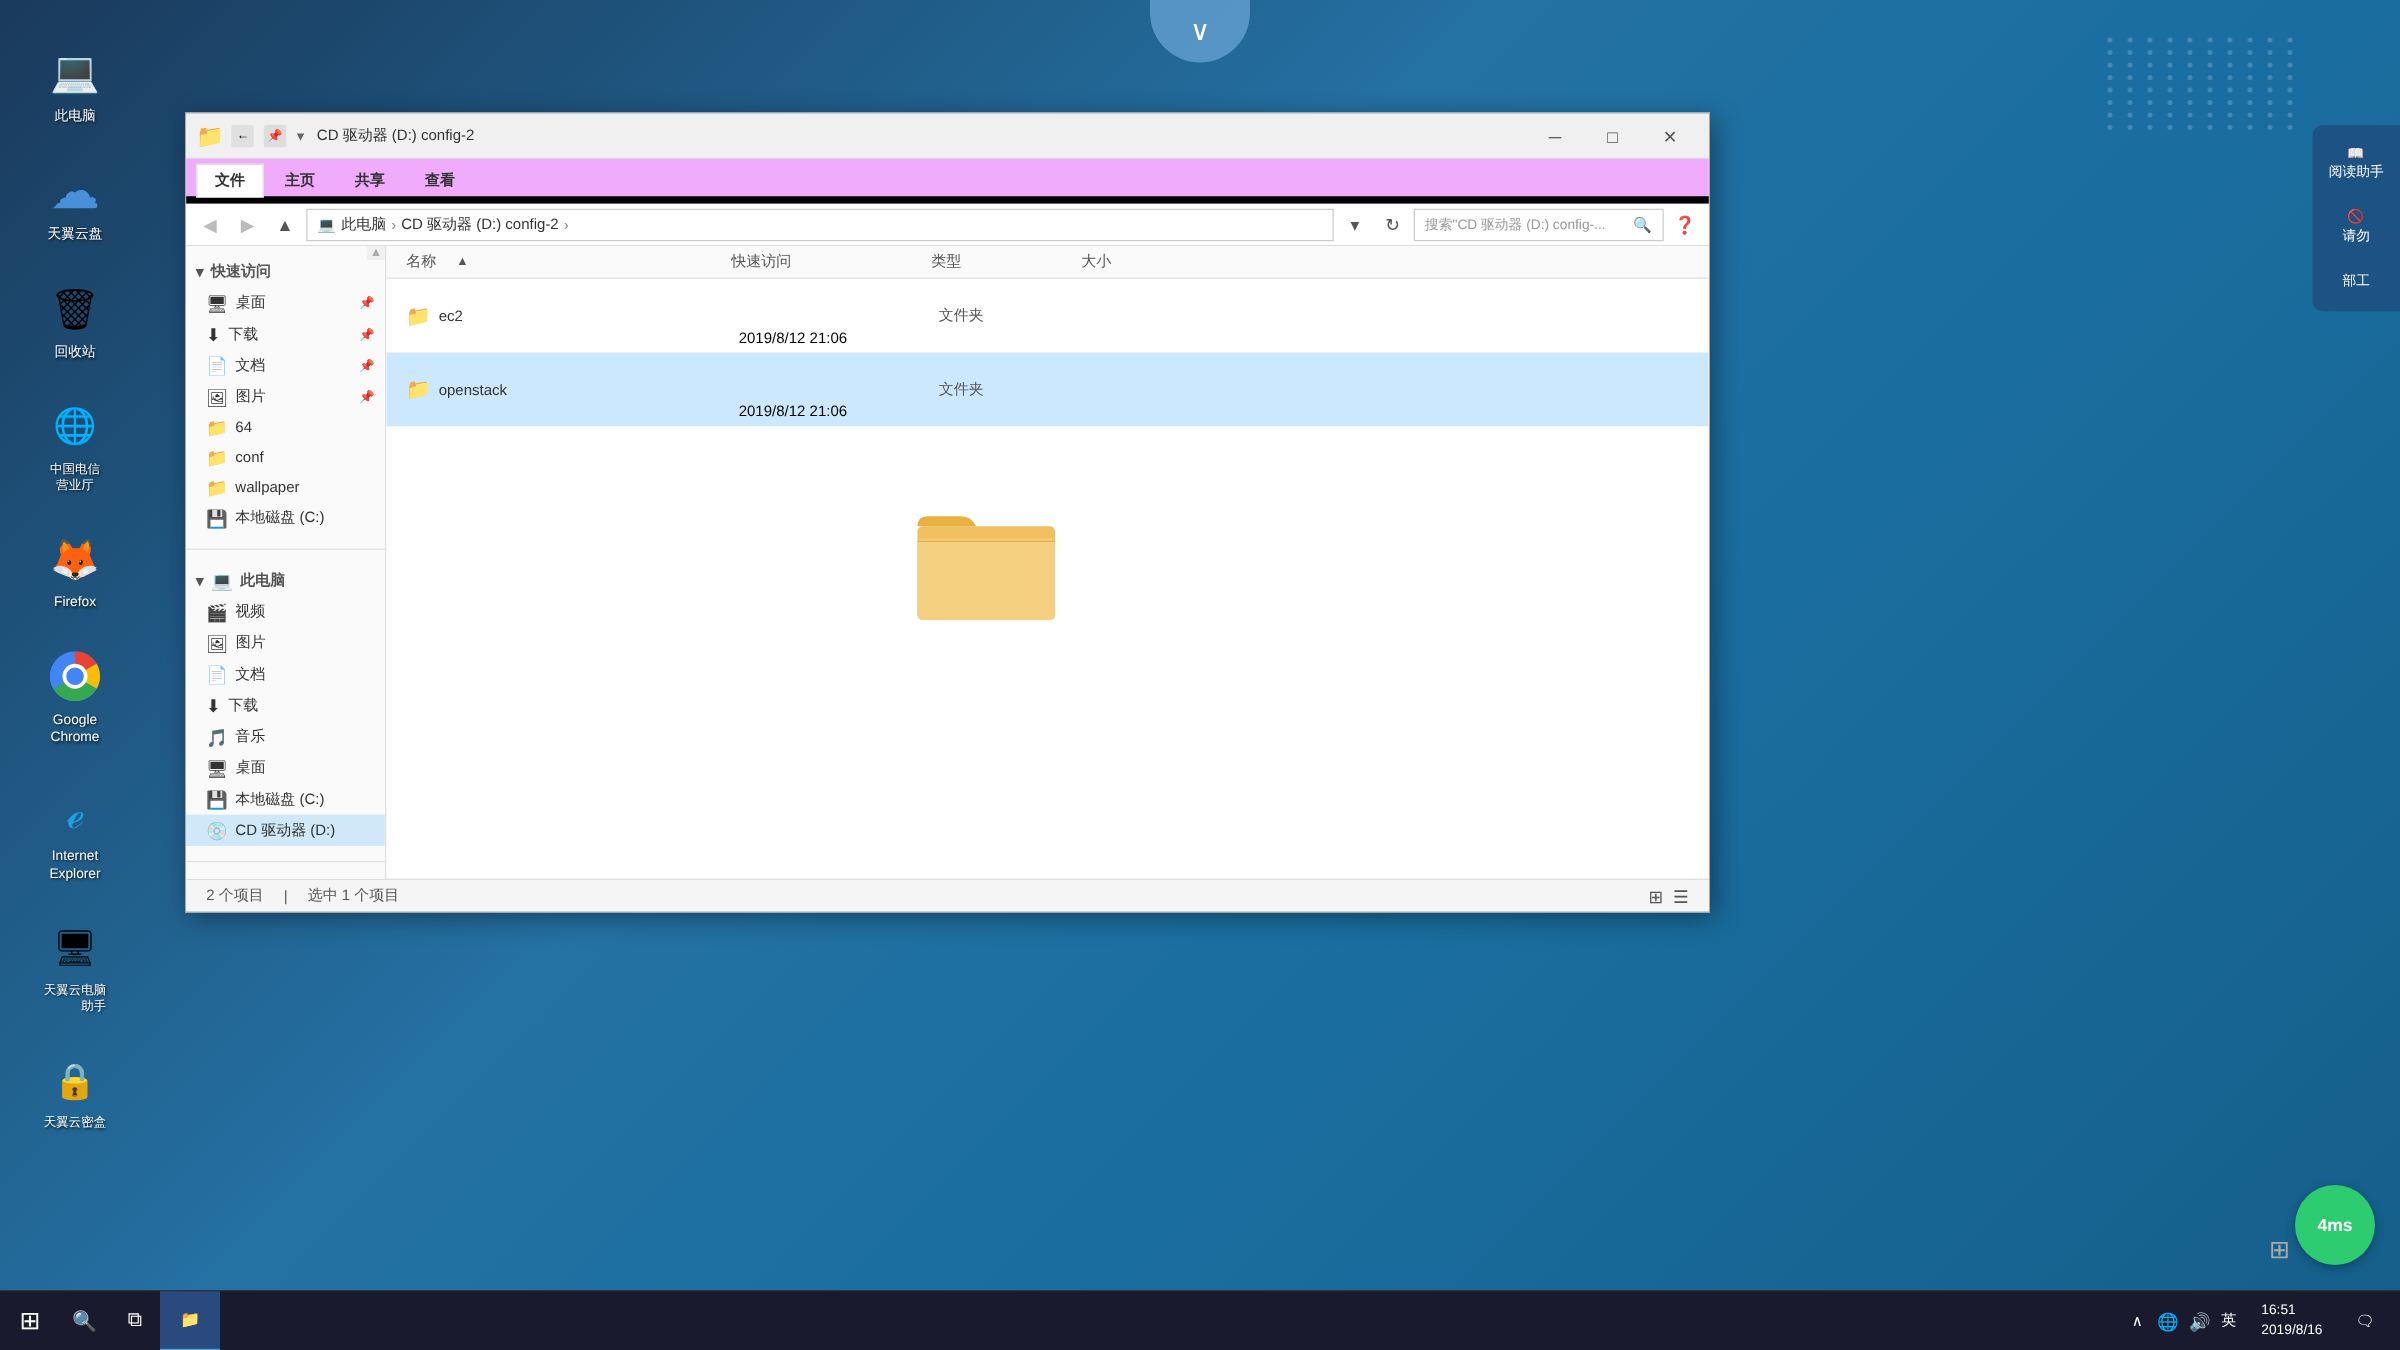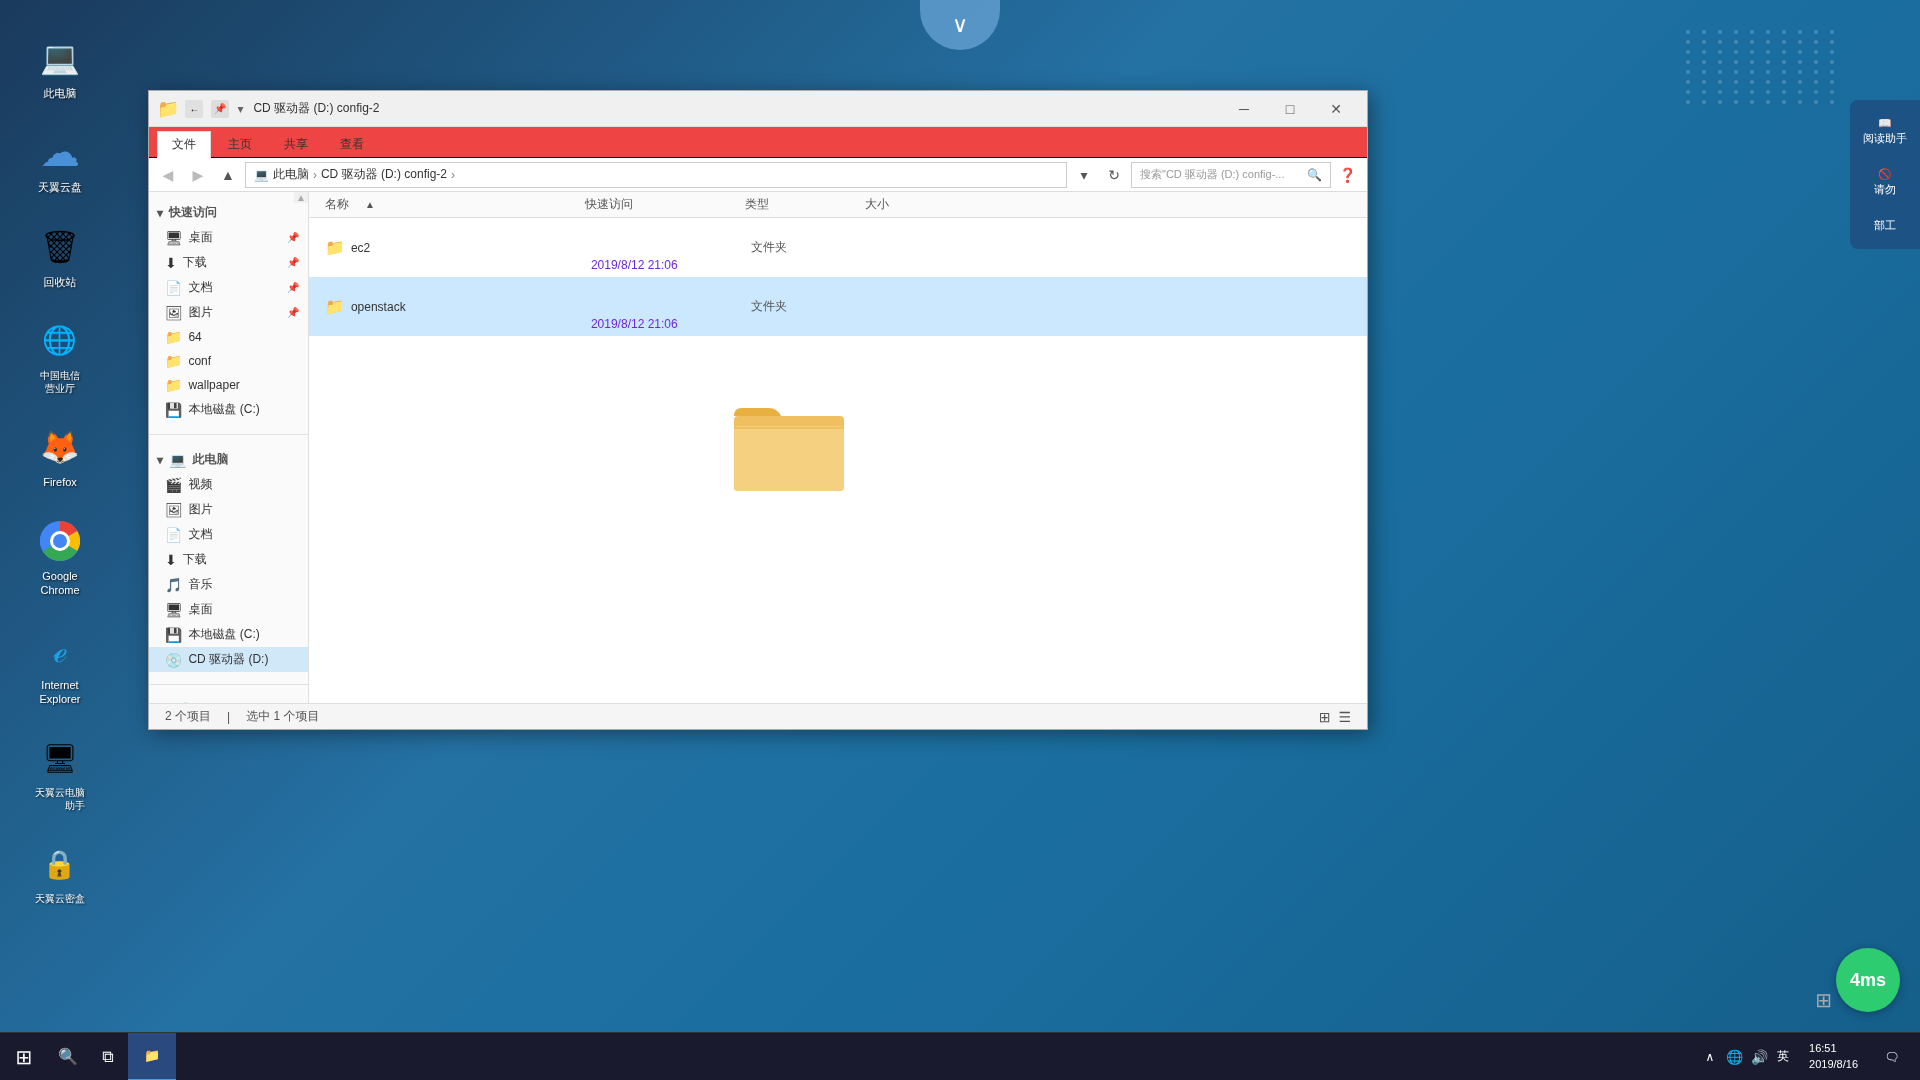--- a/index.html
+++ b/index.html
@@ -209,21 +209,21 @@
       bottom: 68px;
       right: 20px;
       width: 64px;
       height: 64px;
       background: #2ecc71;
       border-radius: 50%;
       display: flex;
       align-items: center;
       justify-content: center;
       color: white;
-      font-size: 18px;
+      font-size: 14px;
       font-weight: bold;
       z-index: 200;
       box-shadow: 0 2px 8px rgba(0,0,0,0.3);
     }
 
     
     .grid-icon-corner {
       position: absolute;
       bottom: 68px;
       right: 88px;
@@ -277,23 +277,24 @@
       display: flex;
       align-items: center;
       justify-content: center;
       font-size: 14px;
       cursor: pointer;
       color: #555;
     }
 
     
     .ribbon {
-      background: #ef4444;
-      border-bottom: 1px solid #000000;
+      background: #f0abfc;
+      border-bottom: 6px solid #000000;
       flex-shrink: 0;
+      font-weight: bold;
     }
     .ribbon-tabs {
       display: flex;
       height: 30px;
       align-items: flex-end;
       padding: 0 8px;
       gap: 2px;
     }
     .ribbon-tab {
       padding: 4px 14px;
@@ -460,21 +461,21 @@
       color: #333;
       cursor: pointer;
     }
     .file-row.selected { background: #cce8ff; }
     .file-row-icon {
       font-size: 16px;
       margin-right: 6px;
       flex-shrink: 0;
     }
     .file-row-name { width: 240px; }
-    .file-row-date { width: 160px; color: #6d28d9; margin-top: 35px; }
+    .file-row-date { width: 160px; color: #000000; margin-top: 35px; }
     .file-row-type { width: 120px; color: #555; }
     .file-row-size { width: 100px; color: #555; }
 
     
     .statusbar {
       height: 26px;
       background: #f5f5f5;
       border-top: 1px solid #ddd;
       display: flex;
       align-items: center;

